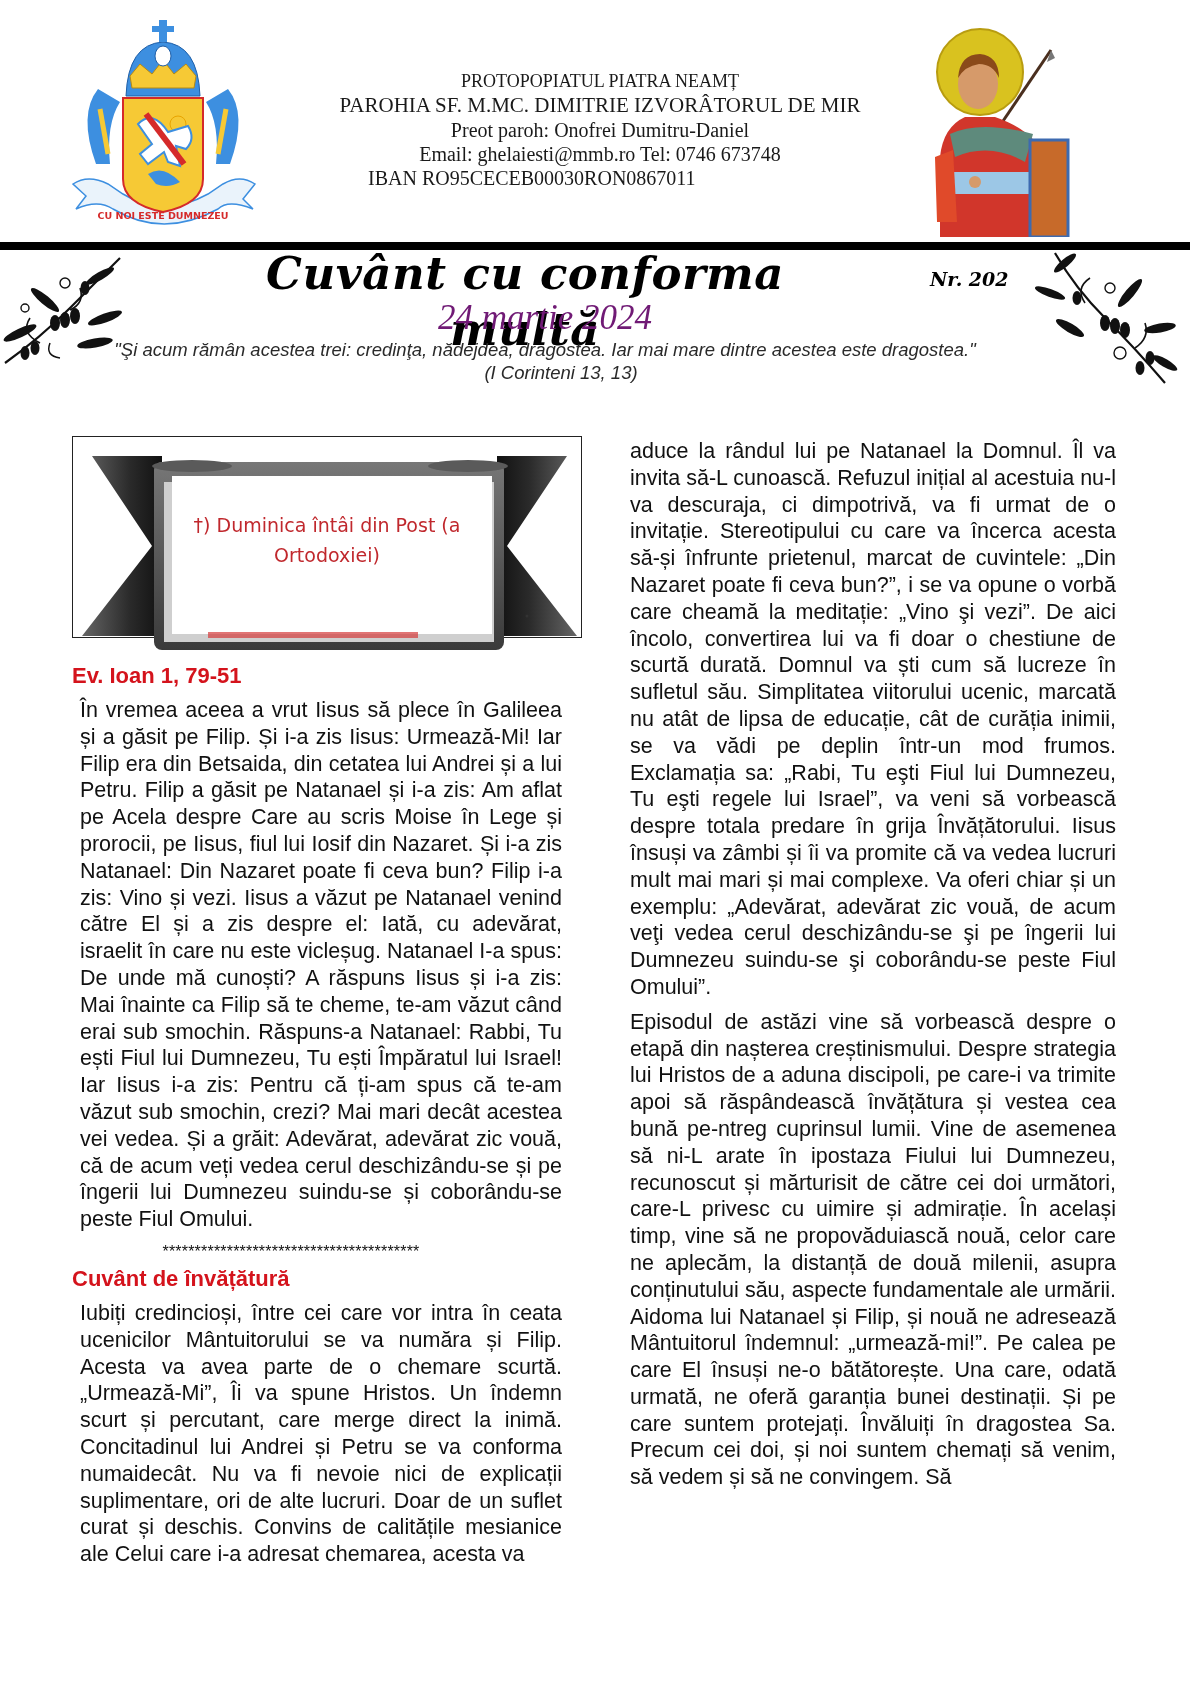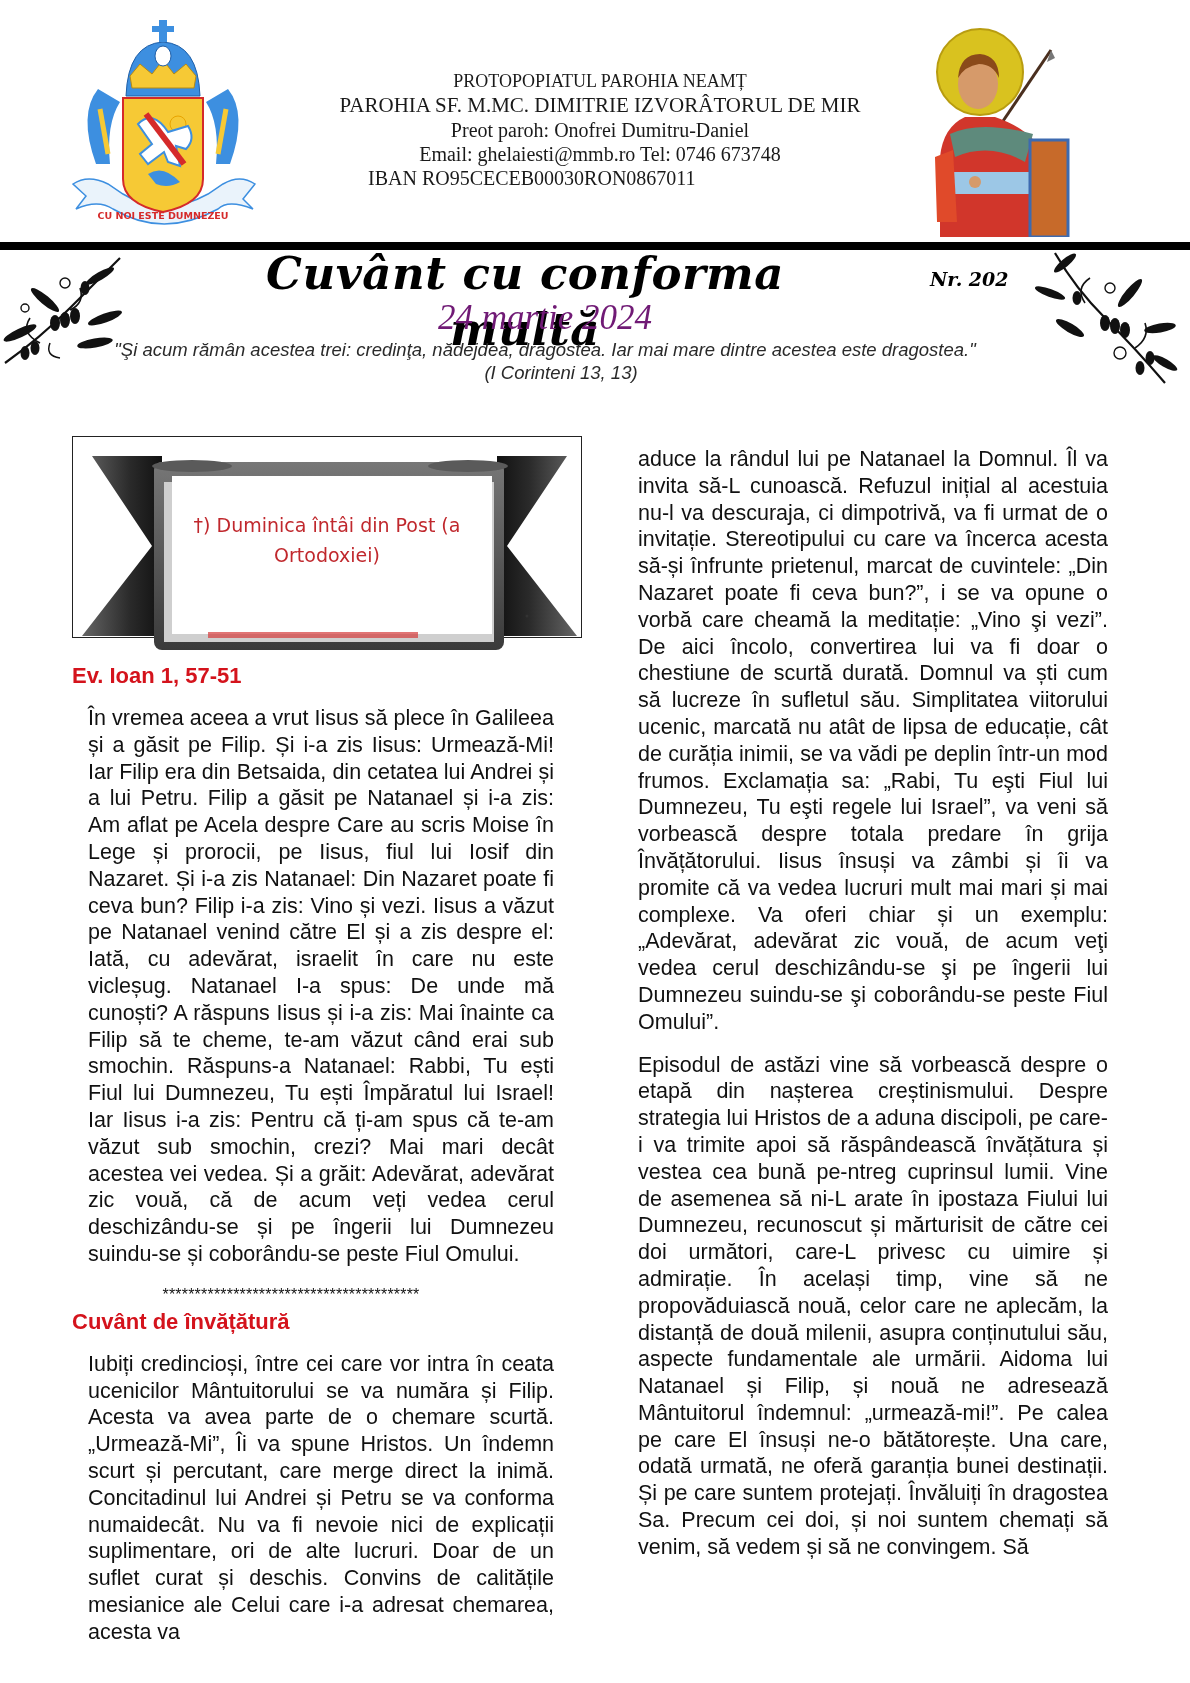--- a/index.html
+++ b/index.html
@@ -37,21 +37,21 @@
   
   .banner { position: absolute; left: 72px; top: 436px; width: 512px; height: 222px; }
   .banner-frame { position: absolute; left: 0; top: 0; width: 510px; height: 202px; border: 1.5px solid #222; border-right-width: 1px; }
   .banner-text { position: absolute; left: 110px; top: 74px; width: 290px; text-align: center;
                  color: #c0282d; font-family: "DejaVu Sans", sans-serif; font-size: 19px; line-height: 30px; }
 
   
   .col { position: absolute; font-size: 21.5px; line-height: 26.8px; color: #111; text-align: justify; }
   .col-left { left: 72px; top: 662px; width: 498px; }
   .col-right { left: 622px; top: 430px; width: 502px; }
-  .col p { margin: 16px; }
+  .col p { margin: 8px; }
   .col .last { text-align: left; }
   .sec-heading { color: #d4131c; font-weight: bold; font-size: 22px; line-height: 27px; }
   .separator { text-align: center; font-size: 16px; line-height: 22px; letter-spacing: 0.2px; padding-right: 60px; margin-bottom: 2px; }
 </style>
 </head>
 <body>
 
 <div class="crest">
   <svg viewBox="0 0 190 225" width="190" height="225">
 
@@ -73,21 +73,21 @@
     <circle cx="110" cy="110" r="8" fill="#f6c935" stroke="#e8a400"></circle>
     <path d="M70 110 Q85 95 100 118 L120 112 Q128 125 118 135 L108 132 L112 152 L100 148 L96 138 L80 150 L72 140 L84 130 Z" fill="#ffffff" stroke="#3d8fe0" stroke-width="2"></path>
     <path d="M78 100 L116 150" stroke="#d52a2a" stroke-width="6"></path>
     <path d="M80 160 Q95 150 112 168 Q100 175 88 170 Z" fill="#3d8fe0"></path>
 
     <text x="95" y="205" text-anchor="middle" font-family="DejaVu Sans, sans-serif" font-size="9.5" fill="#d52a2a">CU NOI ESTE DUMNEZEU</text>
   </svg>
 </div>
 
 <div class="org-block">
-  <div class="l2">PROTOPOPIATUL PAROHIA NEAMȚ</div>
+  <div class="l2">PROTOPOPIATUL PIATRA NEAMȚ</div>
   <div class="l3">PAROHIA SF. M.MC. DIMITRIE IZVORÂTORUL DE MIR</div>
   <div class="l5">Preot paroh: Onofrei Dumitru-Daniel</div>
   <div class="l6">Email: ghelaiesti@mmb.ro Tel: 0746 673748</div>
   <div class="l7">IBAN RO95CECEB00030RON0867011</div>
 </div>
 
 <div class="saint">
   <svg viewBox="0 0 150 215" width="150" height="215">
     <circle cx="45" cy="50" r="43" fill="#d9c21f" stroke="#b89c10" stroke-width="2"></circle>
 
@@ -188,21 +188,21 @@
     <ellipse cx="396" cy="30" rx="40" ry="6" fill="#5a5a5a"></ellipse>
     <rect x="92" y="46" width="330" height="160" fill="#cfcfcf"></rect>
     <rect x="100" y="40" width="320" height="158" fill="#ffffff"></rect>
     <rect x="136" y="196" width="210" height="6" fill="#d43a3a" opacity="0.7"></rect>
     <circle cx="455" cy="180" r="1.5" fill="#333"></circle>
   </svg>
   <div class="banner-text">†) Duminica întâi din Post (a Ortodoxiei)</div>
 </div>
 
 <div class="col col-left">
-  <div class="sec-heading">Ev. Ioan 1, 57-51</div>
+  <div class="sec-heading">Ev. Ioan 1, 79-51</div>
   <p>În vremea aceea a vrut Iisus să plece în Galileea și a găsit pe Filip. Și i-a zis Iisus: Urmează-Mi! Iar Filip era din Betsaida, din cetatea lui Andrei și a lui Petru. Filip a găsit pe Natanael și i-a zis: Am aflat pe Acela despre Care au scris Moise în Lege și prorocii, pe Iisus, fiul lui Iosif din Nazaret. Și i-a zis Natanael: Din Nazaret poate fi ceva bun? Filip i-a zis: Vino și vezi. Iisus a văzut pe Natanael venind către El și a zis despre el: Iată, cu adevărat, israelit în care nu este vicleșug. Natanael I-a spus: De unde mă cunoști? A răspuns Iisus și i-a zis: Mai înainte ca Filip să te cheme, te-am văzut când erai sub smochin. Răspuns-a Natanael: Rabbi, Tu ești Fiul lui Dumnezeu, Tu ești Împăratul lui Israel! Iar Iisus i-a zis: Pentru că ți-am spus că te-am văzut sub smochin, crezi? Mai mari decât acestea vei vedea. Și a grăit: Adevărat, adevărat zic vouă, că de acum veți vedea cerul deschizându-se și pe îngerii lui Dumnezeu suindu-se și coborându-se peste Fiul Omului.</p>
   <div class="separator">****************************************</div>
   <div class="sec-heading">Cuvânt de învățătură</div>
   <p class="last" style="text-align:justify;text-align-last:left;">Iubiți credincioși, între cei care vor intra în ceata ucenicilor Mântuitorului se va număra și Filip. Acesta va avea parte de o chemare scurtă. „Urmează-Mi”, Îi va spune Hristos. Un îndemn scurt și percutant, care merge direct la inimă. Concitadinul lui Andrei și Petru se va conforma numaidecât. Nu va fi nevoie nici de explicații suplimentare, ori de alte lucruri. Doar de un suflet curat și deschis. Convins de calitățile mesianice ale Celui care i-a adresat chemarea, acesta va</p>
 </div>
 
 <div class="col col-right">
   <p>aduce la rândul lui pe Natanael la Domnul. Îl va invita să-L cunoască. Refuzul inițial al acestuia nu-l va descuraja, ci dimpotrivă, va fi urmat de o invitație. Stereotipului cu care va încerca acesta să-și înfrunte prietenul, marcat de cuvintele: „Din Nazaret poate fi ceva bun?”, i se va opune o vorbă care cheamă la meditație: „Vino şi vezi”. De aici încolo, convertirea lui va fi doar o chestiune de scurtă durată. Domnul va ști cum să lucreze în sufletul său. Simplitatea viitorului ucenic, marcată nu atât de lipsa de educație, cât de curăția inimii, se va vădi pe deplin într-un mod frumos. Exclamația sa: „Rabi, Tu eşti Fiul lui Dumnezeu, Tu eşti regele lui Israel”, va veni să vorbească despre totala predare în grija Învățătorului. Iisus însuși va zâmbi și îi va promite că va vedea lucruri mult mai mari și mai complexe. Va oferi chiar și un exemplu: „Adevărat, adevărat zic vouă, de acum veţi vedea cerul deschizându-se şi pe îngerii lui Dumnezeu suindu-se şi coborându-se peste Fiul Omului”.</p>
   <p>Episodul de astăzi vine să vorbească despre o etapă din nașterea creștinismului. Despre strategia lui Hristos de a aduna discipoli, pe care-i va trimite apoi să răspândească învățătura și vestea cea bună pe-ntreg cuprinsul lumii. Vine de asemenea să ni-L arate în ipostaza Fiului lui Dumnezeu, recunoscut și mărturisit de către cei doi următori, care-L privesc cu uimire și admirație. În același timp, vine să ne propovăduiască nouă, celor care ne aplecăm, la distanță de două milenii, asupra conținutului său, aspecte fundamentale ale urmării. Aidoma lui Natanael și Filip, și nouă ne adresează Mântuitorul îndemnul: „urmează-mi!”. Pe calea pe care El însuși ne-o bătătorește. Una care, odată urmată, ne oferă garanția bunei destinații. Și pe care suntem protejați. Învăluiți în dragostea Sa. Precum cei doi, și noi suntem chemați să venim, să vedem și să ne convingem. Să</p>
 </div>

